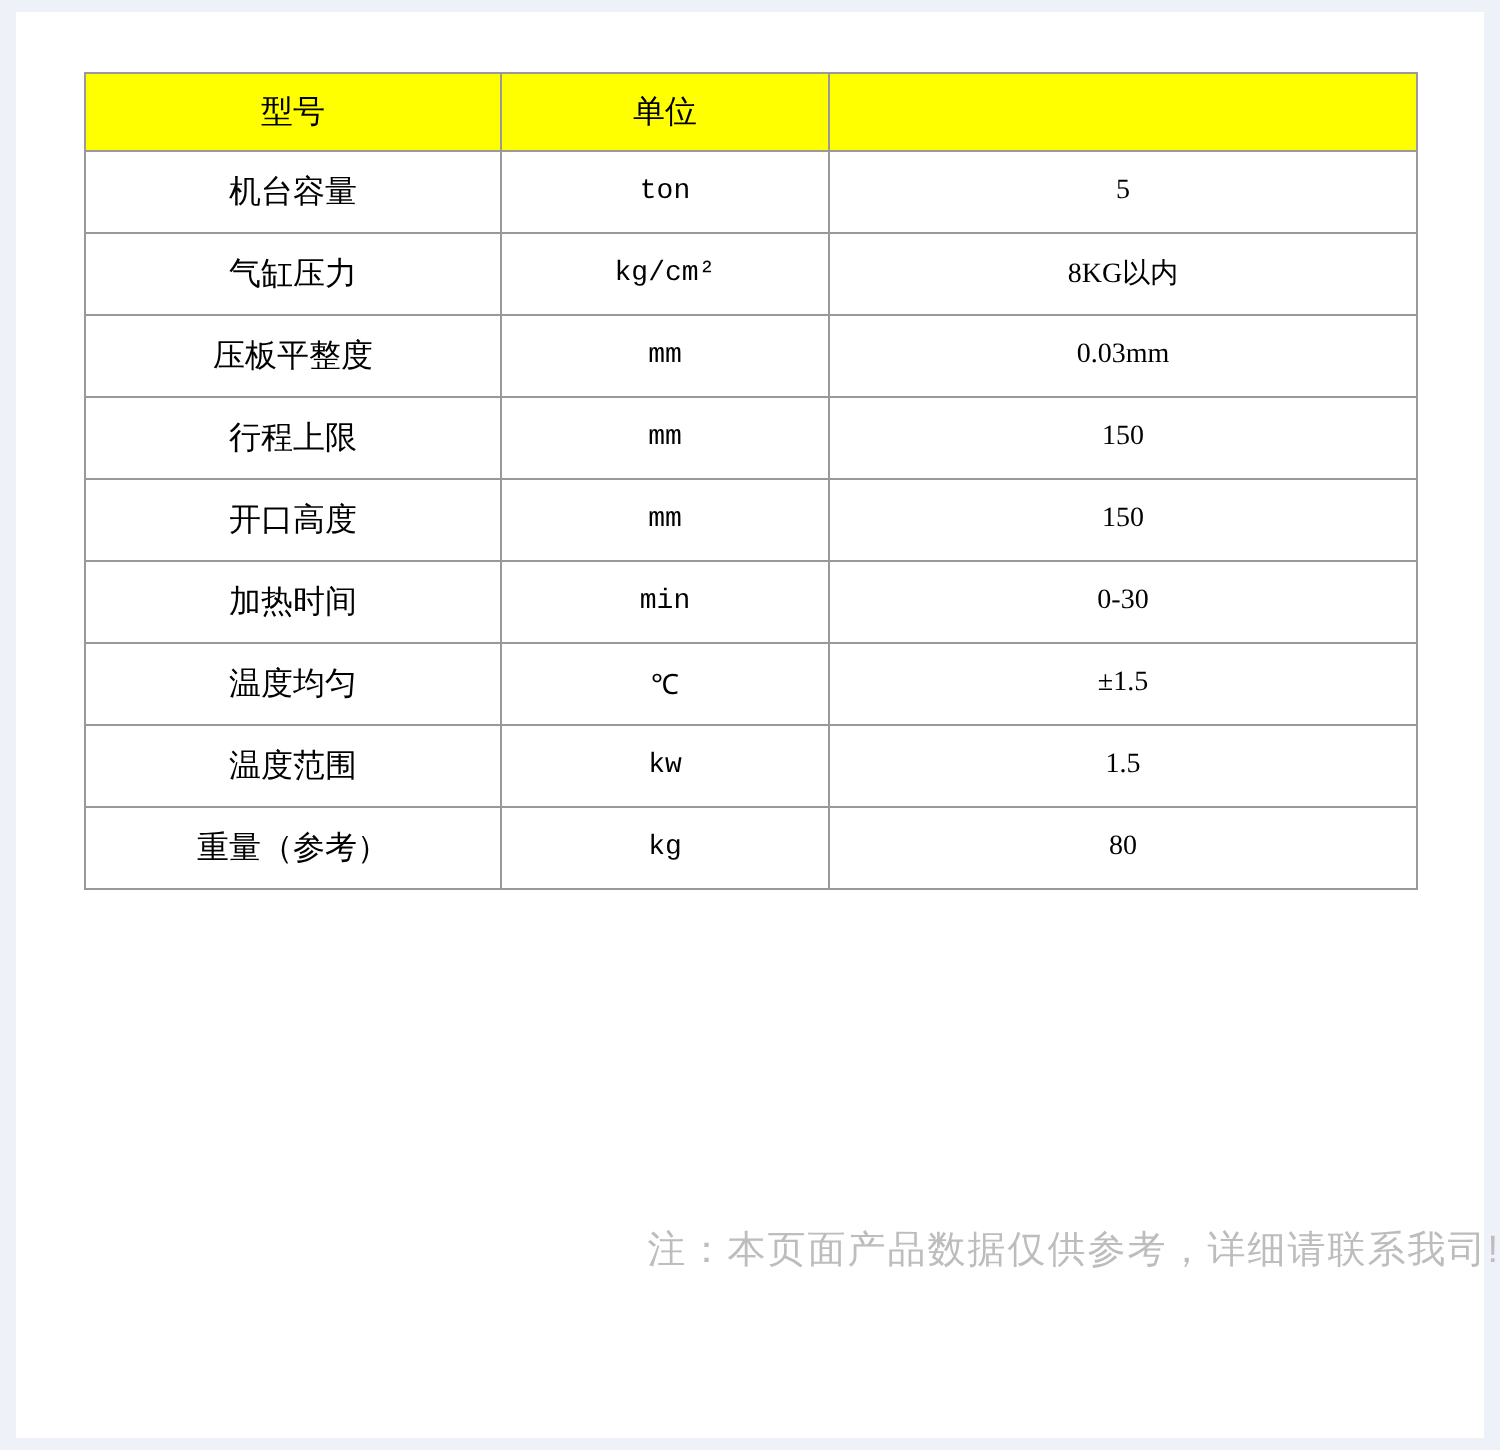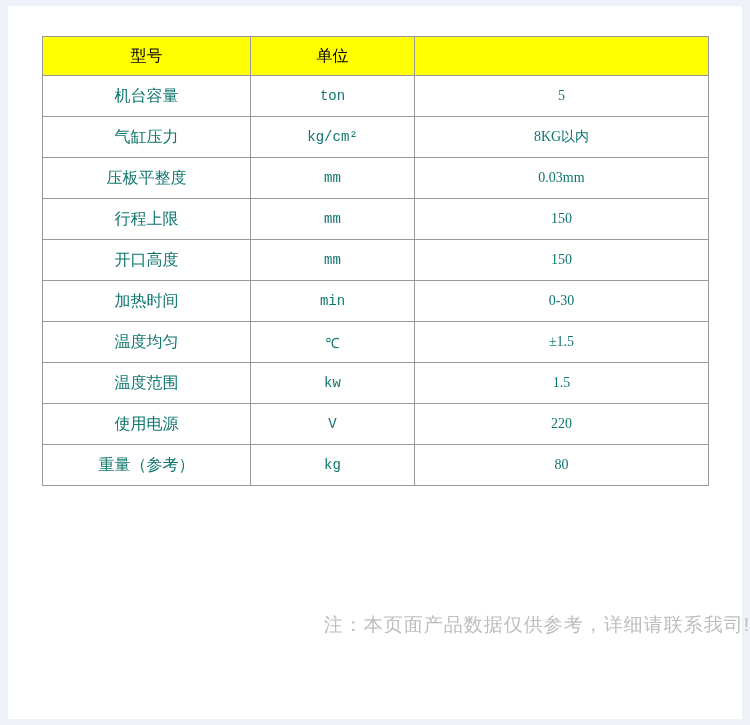--- a/index.html
+++ b/index.html
@@ -42,21 +42,21 @@
     background: #ffff00;
     height: 38px;
     font-size: 16px;
     color: #000000;
     font-weight: bold;
     font-family: "Liberation Sans", "DejaVu Sans", sans-serif;
   }
   tbody td {
     height: 40px;
     background: #ffffff;
-    color: #0f766e;
+    color: #000000;
   }
   td.c-model {
     font-size: 16px;
     font-family: "Liberation Sans", "DejaVu Sans", sans-serif;
   }
   td.c-unit {
     font-size: 14px;
     font-family: Liberation Mono, monospace;
   }
   td.c-value {
@@ -151,25 +151,20 @@
             <td class="c-model">温度均匀</td>
             <td class="c-unit">℃</td>
             <td class="c-value">±1.5</td>
           </tr>
           <tr>
             <td class="c-model">温度范围</td>
             <td class="c-unit">kw</td>
             <td class="c-value">1.5</td>
           </tr>
           <tr>
-            <td class="c-model">使用电源</td>
-            <td class="c-unit">V</td>
-            <td class="c-value">220</td>
-          </tr>
-          <tr>
             <td class="c-model bold-row">重量（参考）</td>
             <td class="c-unit bold-row">kg</td>
             <td class="c-value bold-row">80</td>
           </tr>
         </tbody>
     </table>
   </div>
 
   <div class="note">注：本页面产品数据仅供参考，详细请联系我司!</div>
 

